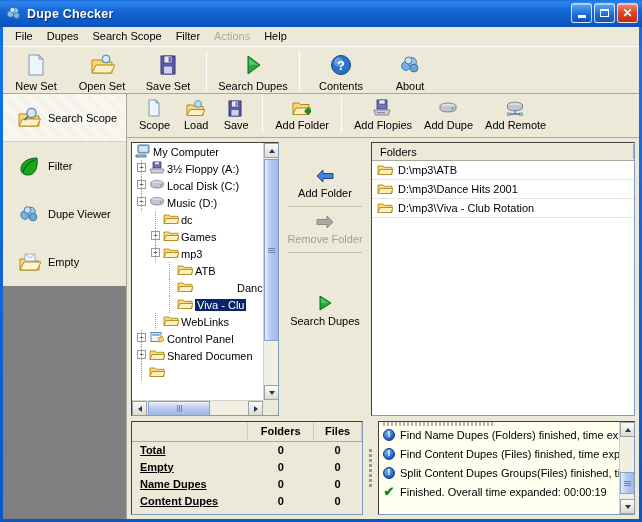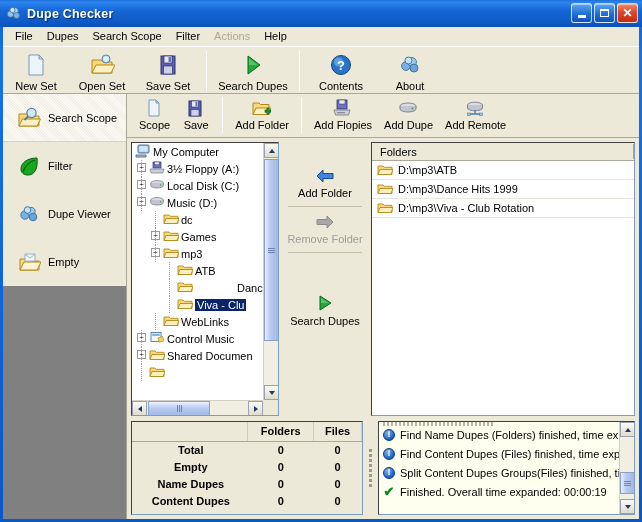--- a/index.html
+++ b/index.html
@@ -181,21 +181,21 @@
   
   #bottom { height:100px; flex:0 0 100px; display:flex; padding:2px 4px 4px 4px; gap:3px; }
   #statsbox { width:232px; flex:0 0 232px; background:#ece9d8; position:relative; }
   .stbl { width:100%; border-collapse:collapse; }
   .stbl th {
     background:#ece9d8; border-bottom:1px solid #aca899; border-right:1px solid #cfcabb;
     font-size:11px; font-weight:bold; height:19px; text-align:center; padding:0 6px;
   }
   .stbl th.blank { border-right:1px solid #cfcabb; }
   .stbl td { font-size:11px; font-weight:bold; height:17px; padding:0 6px; }
-  .stbl td.name { text-align:center; padding-left:8px; }
+  .stbl td.name { text-align:left; padding-left:8px;text-decoration:underline; }
   .stbl td.num { text-align:center; }
 
   .vgripbar { width:9px; flex:0 0 9px; display:flex; align-items:center; justify-content:center; }
   .vgripbar .dots { display:flex; flex-direction:column; gap:2px; }
   .vgripbar .dots i { width:3px; height:3px; background:#9d9a8c; display:block; }
 
   #logbox { flex:1 1 auto; background:#fffff0; position:relative; min-width:0; }
   #loginner { position:absolute; left:0; top:0; right:15px; bottom:0; padding:3px 0 0 4px; overflow:hidden; }
   .logrow { height:19px; display:flex; align-items:center; gap:5px; white-space:nowrap; }
   .logrow .ltext { font-size:11px; color:#000; }
@@ -383,20 +383,30 @@
               <svg width="20" height="20" viewBox="0 0 20 20">
                 <path d="M5 2 h7 l3 3 v13 H5 Z" fill="#eef4fb" stroke="#7b97b5" stroke-width="1"></path>
                 <path d="M12 2 v3 h3 Z" fill="#c8dced" stroke="#7b97b5" stroke-width="1"></path>
               </svg>
             </span>
             <span class="lbl">Scope</span>
           </div>
           <div class="t2btn">
             <span class="ico2">
               <svg width="20" height="20" viewBox="0 0 20 20">
+                <path d="M2 7 h6 l1.5 1.5 h8.5 v9 H2 Z" fill="#fcd777" stroke="#b08a1e" stroke-width="1"></path>
+                <path d="M2 17.5 l3-6 h15 l-3 6 Z" fill="#fdf0c2" stroke="#b08a1e" stroke-width="1"></path>
+                <circle cx="13" cy="6" r="3.4" fill="#bcdcf4" stroke="#5b87ad" stroke-width=".9"></circle>
+              </svg>
+            </span>
+            <span class="lbl">Load</span>
+          </div>
+          <div class="t2btn">
+            <span class="ico2">
+              <svg width="20" height="20" viewBox="0 0 20 20">
                 <rect x="4" y="3" width="12" height="15" fill="#5b5fae" stroke="#2f3270" stroke-width="1"></rect>
                 <rect x="6.5" y="3" width="7" height="6" fill="#e8e8f5" stroke="#2f3270" stroke-width=".6"></rect>
                 <rect x="10.5" y="3.8" width="2" height="4.3" fill="#6a6ec0"></rect>
                 <rect x="6" y="11.5" width="8" height="6.5" fill="#cfd0e8" stroke="#2f3270" stroke-width=".6"></rect>
               </svg>
             </span>
             <span class="lbl">Save</span>
           </div>
 
           <div class="tbsep" style="height:36px;margin:1px 6px 0 6px"></div>
@@ -554,21 +564,21 @@
                     <span class="tlabel" style="position: absolute; left: 49px;">WebLinks</span>
                   </div>
                   <div class="trow">
                     <span class="tog" style="left: 5px; top: 3px;">+</span>
                     <span class="dotv" style="left: 9px; top: 0px; height: 17px;"></span>
                     <span class="ticon" style="position: absolute; left: 17px; top: 1px;"><svg width="16" height="13" viewBox="0 0 16 13">
                         <rect x="2" y="1.5" width="10" height="9" fill="#f2f5f9" stroke="#4a7ba5" stroke-width=".9"></rect>
                         <rect x="3.2" y="2.7" width="7.6" height="2.2" fill="#7fb2dd"></rect>
                         <path d="M9 7 l4.5-1.4 1.4 4.2 -4.5 1.4 Z" fill="#ffd24d" stroke="#b4891d" stroke-width=".7"></path>
                       </svg></span>
-                    <span class="tlabel" style="position: absolute; left: 35px;">Control Music</span>
+                    <span class="tlabel" style="position: absolute; left: 35px;">Control Panel</span>
                   </div>
                   <div class="trow">
                     <span class="tog" style="left: 5px; top: 3px;">+</span>
                     <span class="dotv" style="left: 9px; top: 0px; height: 17px;"></span>
                     <span class="ticon" style="position: absolute; left: 17px; top: 1px;"><svg width="16" height="13" viewBox="0 0 16 13">
                         <path d="M1 3 h5 l1.3 1.3 h7.7 v7.2 H1 Z" fill="#fcd777" stroke="#b08a1e" stroke-width=".9"></path>
                         <path d="M1 11.5 l2-5 h13 l-2 5 Z" fill="#fdefbe" stroke="#b08a1e" stroke-width=".9"></path>
                       </svg></span>
                     <span class="tlabel" style="position: absolute; left: 35px;">Shared Documen</span>
                   </div>
@@ -664,21 +674,21 @@
                         <path d="M1 3 h5 l1.3 1.3 h7.7 v7.2 H1 Z" fill="#fcd777" stroke="#b08a1e" stroke-width=".9"></path>
                         <path d="M1 11.5 l2-5 h13 l-2 5 Z" fill="#fdefbe" stroke="#b08a1e" stroke-width=".9"></path>
                       </svg></span>
                     <span class="ltxt">D:\mp3\ATB</span>
                   </div>
                   <div class="lrow">
                     <span class="ticon"><svg width="16" height="13" viewBox="0 0 16 13">
                         <path d="M1 3 h5 l1.3 1.3 h7.7 v7.2 H1 Z" fill="#fcd777" stroke="#b08a1e" stroke-width=".9"></path>
                         <path d="M1 11.5 l2-5 h13 l-2 5 Z" fill="#fdefbe" stroke="#b08a1e" stroke-width=".9"></path>
                       </svg></span>
-                    <span class="ltxt">D:\mp3\Dance Hits 1999</span>
+                    <span class="ltxt">D:\mp3\Dance Hits 2001</span>
                   </div>
                   <div class="lrow">
                     <span class="ticon"><svg width="16" height="13" viewBox="0 0 16 13">
                         <path d="M1 3 h5 l1.3 1.3 h7.7 v7.2 H1 Z" fill="#fcd777" stroke="#b08a1e" stroke-width=".9"></path>
                         <path d="M1 11.5 l2-5 h13 l-2 5 Z" fill="#fdefbe" stroke="#b08a1e" stroke-width=".9"></path>
                       </svg></span>
                     <span class="ltxt">D:\mp3\Viva - Club Rotation</span>
                   </div>
                 </div>
             </div>

